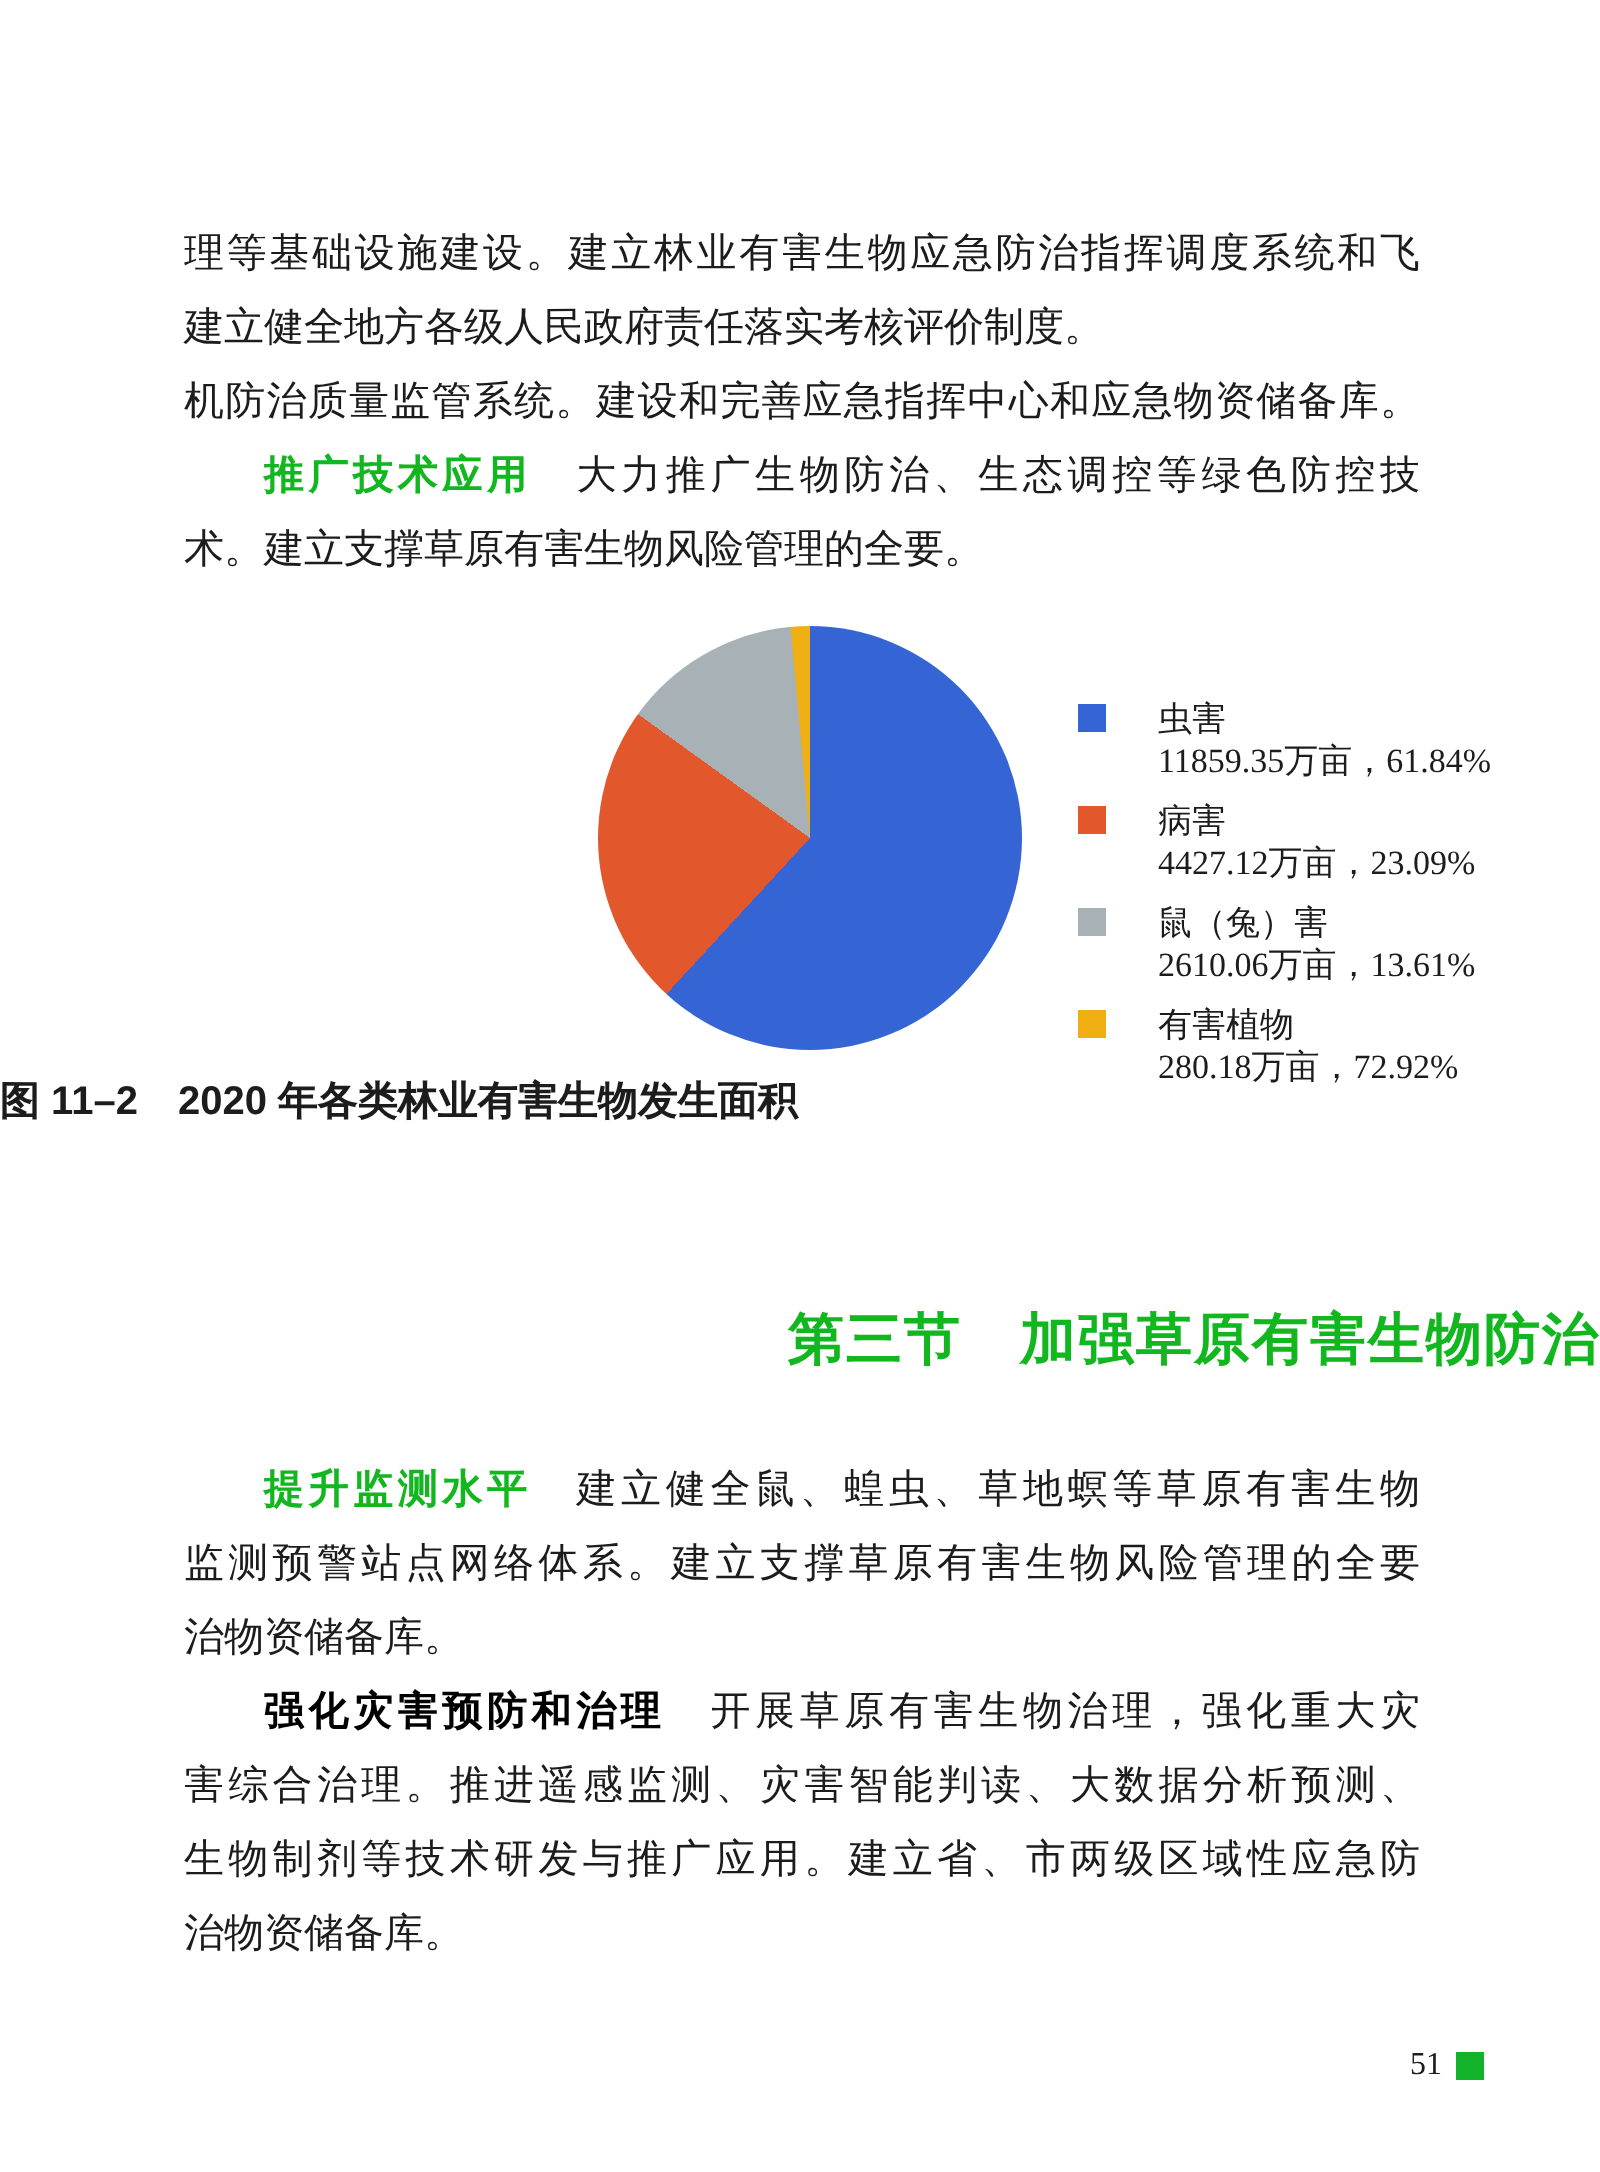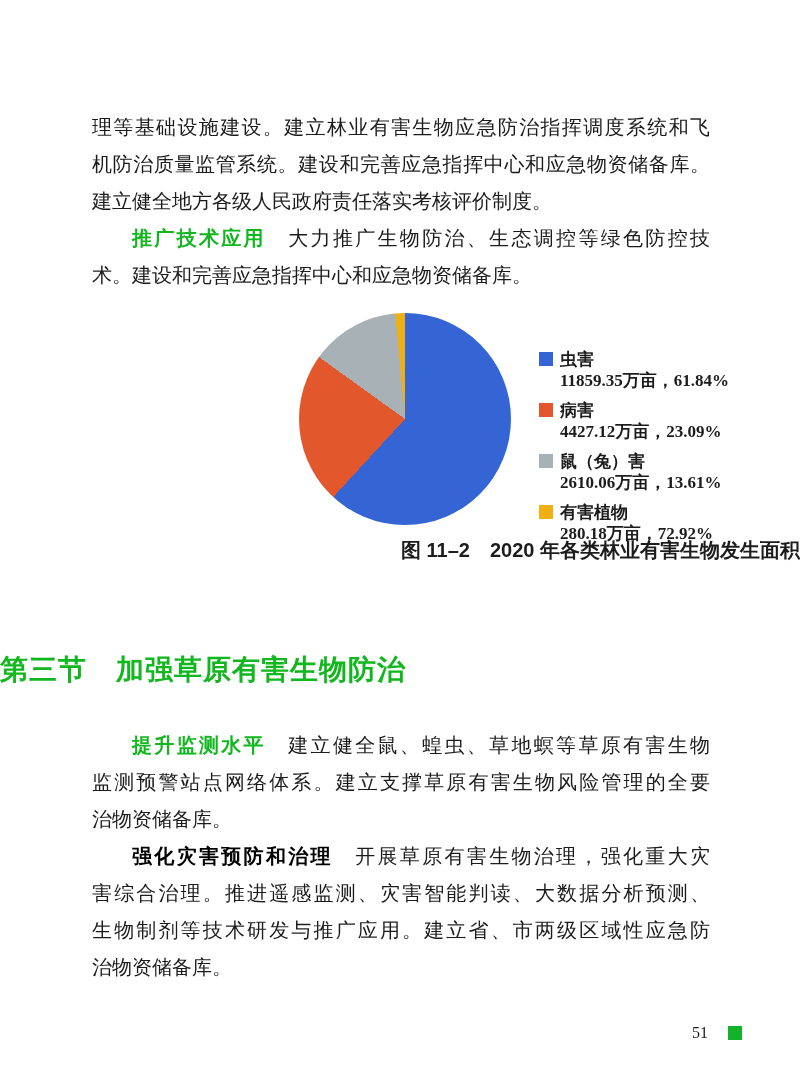--- a/index.html
+++ b/index.html
@@ -40,72 +40,72 @@
     top: 313px;
     width: 212px;
     height: 212px;
     border-radius: 50%;
   }
   .legend {
     position: absolute;
     left: 539px;
     top: 349px;
   }
-  .legend-item { display: flex; gap: 7px; margin-bottom: 9px; font-weight: bold; }
+  .legend-item { display: flex; gap: 26px; margin-bottom: 9px; }
   .swatch { width: 14px; height: 14px; margin-top: 3px; flex: none; }
   .legend-text { font-size: 17px; }
   .legend-label { line-height: 21px; }
   .legend-value { line-height: 21px; }
   .caption {
     position: absolute;
     left: 0;
     top: 537px;
     width: 100%;
-    text-align: right;
+    text-align: left;
     font-family: "Liberation Sans", sans-serif;
     font-weight: 600;
     font-size: 20px;
   }
   .heading {
     position: absolute;
     left: 0;
     top: 651px;
     width: 100%;
     margin: 0;
-    text-align: left;
+    text-align: right;
     font-family: "Liberation Sans", sans-serif;
     font-weight: bold;
     font-size: 28px;
     letter-spacing: 1px;
   }
   .footer {
     position: absolute;
     top: 1024px;
     right: 58px;
     display: flex;
     align-items: center;
-    gap: 20px;
+    gap: 7px;
     font-size: 16px;
   }
   .footer-square { width: 14px; height: 14px; }
 </style>
 </head>
 <body>
 
 <div class="page">
 
   <div class="textcol textcol-top">
     <div>
       <div class="line">理等基础设施建设。建立林业有害生物应急防治指挥调度系统和飞</div>
+      <div class="line para-end">建立健全地方各级人民政府责任落实考核评价制度。</div>
       <div class="line">机防治质量监管系统。建设和完善应急指挥中心和应急物资储备库。</div>
-      <div class="line para-end">建立健全地方各级人民政府责任落实考核评价制度。</div>
     </div>
     <div>
       <div class="line indent"><span class="lead" style="color: rgb(18, 183, 31);">推广技术应用</span><span class="gap"></span><span>大力推广生物防治、生态调控等绿色防控技</span></div>
-      <div class="line para-end">术。建设和完善应急指挥中心和应急物资储备库。</div>
+      <div class="line para-end">术。建立支撑草原有害生物风险管理的全要。</div>
     </div>
   </div>
 
   <div class="pie" style="background: conic-gradient(rgb(53, 101, 213) 0deg, rgb(53, 101, 213) 222.624deg, rgb(226, 88, 44) 222.624deg, rgb(226, 88, 44) 305.748deg, rgb(168, 178, 182) 305.748deg, rgb(168, 178, 182) 354.744deg, rgb(240, 175, 19) 354.744deg, rgb(240, 175, 19) 360deg);"></div>
 
   <div class="legend">
     <div class="legend-item">
       <div class="swatch" style="background: rgb(53, 101, 213);"></div>
       <div class="legend-text">
         <div class="legend-label">虫害</div>

